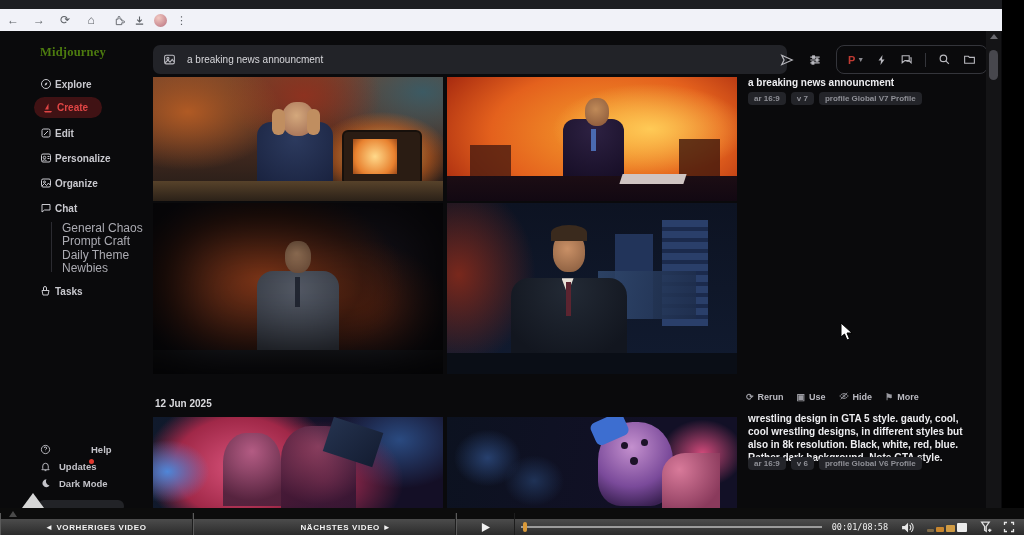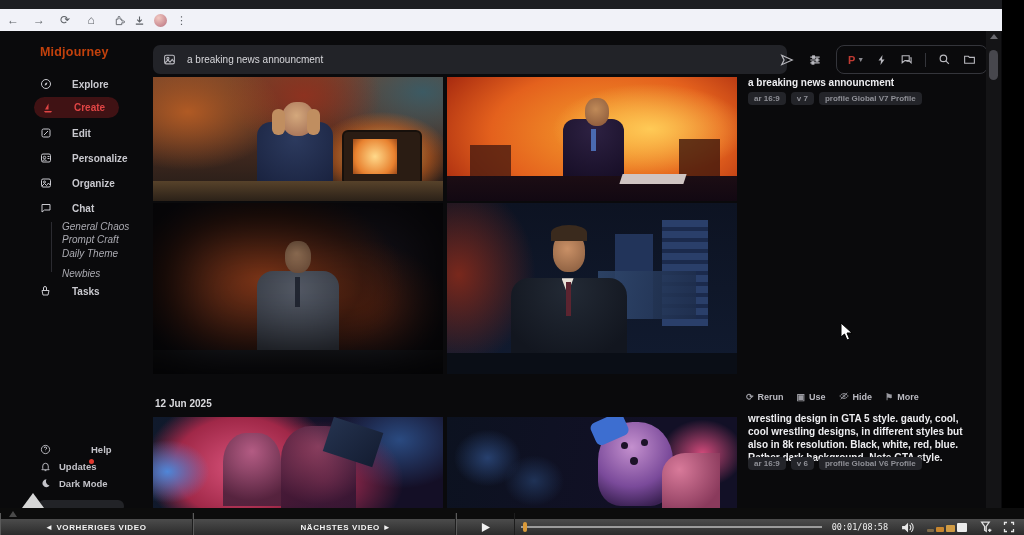--- a/index.html
+++ b/index.html
@@ -12,26 +12,26 @@
            display:flex;align-items:center;}
   .chrome-ic{color:#5f6368;font-size:12px;width:26px;text-align:center;flex:0 0 auto;cursor:default;}
   #urlbar{flex:0 0 auto;width:780px;height:16px;margin-left:4px;background:#ffffff;border-radius:9px;
           display:flex;align-items:center;padding:0 8px;gap:6px;}
   #urltext{font-size:9.5px;color:#3c4043;}
   #chromeright{display:flex;align-items:center;gap:9px;margin-left:10px;}
   #avatar{width:13px;height:13px;border-radius:50%;background:radial-gradient(circle at 35% 30%,#f2c9c2,#c98a92 70%,#9c5f6e);}
   
   #page{position:absolute;left:0;top:31px;width:1002px;height:477px;background:#0a0a0c;overflow:hidden;}
   
-  #logo{position:absolute;left:40px;top:14px;font-size:12.5px;font-weight:bold;color:#c2410c;letter-spacing:.2px;}
-  .navitem{position:absolute;left:40px;display:flex;align-items:center;gap:20px;color:#c9c9cf;
+  #logo{position:absolute;left:40px;top:14px;font-size:12.5px;font-weight:bold;color:#4d7c0f;letter-spacing:.2px;font-family:Liberation Serif, serif;}
+  .navitem{position:absolute;left:40px;display:flex;align-items:center;gap:3px;color:#c9c9cf;
            font-size:10px;font-weight:bold;height:16px;cursor:pointer;}
   .navitem svg{flex:0 0 auto;}
   #nav-create{left:34px;background:#401214;border-radius:11px;padding:0 14px 0 8px;height:21px;color:#e04545;}
-  .subitem{position:absolute;left:62px;font-size:10px;color:#ababb2;cursor:pointer;font-style:italic;}
+  .subitem{position:absolute;left:62px;font-size:12px;color:#ababb2;cursor:pointer;}
   #chanline{position:absolute;left:51px;width:1px;background:#2b2b31;}
   .bottomitem{position:absolute;left:40px;display:flex;align-items:center;gap:8px;color:#c2c2c8;
               font-size:9.5px;font-weight:bold;cursor:pointer;}
   #updates-dot{position:absolute;width:5px;height:5px;border-radius:50%;background:#e0392f;left:49px;top:-2px;}
   #sidebar-pill{position:absolute;left:38px;top:469px;width:86px;height:12px;border-radius:7px;background:#222327;}
   
   #promptbar{position:absolute;left:153px;top:14px;width:614px;height:29px;background:#222328;
              border-radius:7px;display:flex;align-items:center;padding:0 10px;gap:9px;}
   #promptinput{flex:1;background:transparent;border:none;outline:none;color:#d8d8dc;font-size:10px;
                font-family:"Liberation Sans",sans-serif;}
@@ -158,21 +158,21 @@
     <div class="navitem" style="top:169px;">
       <svg width="12" height="12" viewBox="0 0 24 24">
         <path d="M4 5h16v11H9l-5 4z" fill="none" stroke="#c9c9cf" stroke-width="2"></path>
       </svg>
       <span>Chat</span>
     </div>
     <div id="chanline" style="top:191px;height:50px;"></div>
     <div class="subitem" style="top:190px;">General Chaos</div>
     <div class="subitem" style="top:203px;">Prompt Craft</div>
     <div class="subitem" style="top:217px;">Daily Theme</div>
-    <div class="subitem" style="top:237px;text-align:right;">Newbies</div>
+    <div class="subitem" style="top:230px;text-align:right;">Newbies</div>
     <div class="navitem" style="top:252px;">
       <svg width="12" height="12" viewBox="0 0 24 24">
         <g stroke="#c9c9cf" stroke-width="2" fill="none">
             <path d="M7 11V6a3 3 0 016 0v5"></path>
             <path d="M4 11h14l-2 9H6z"></path>
           </g>
       </svg>
       <span>Tasks</span>
     </div>
 

